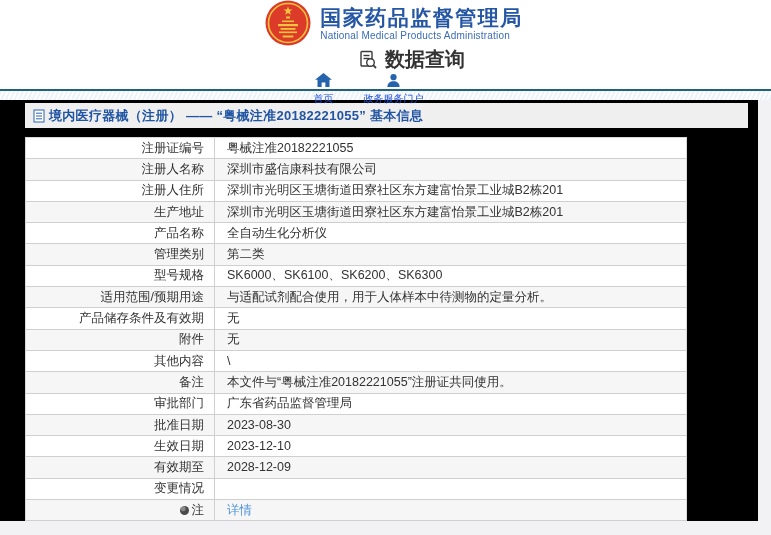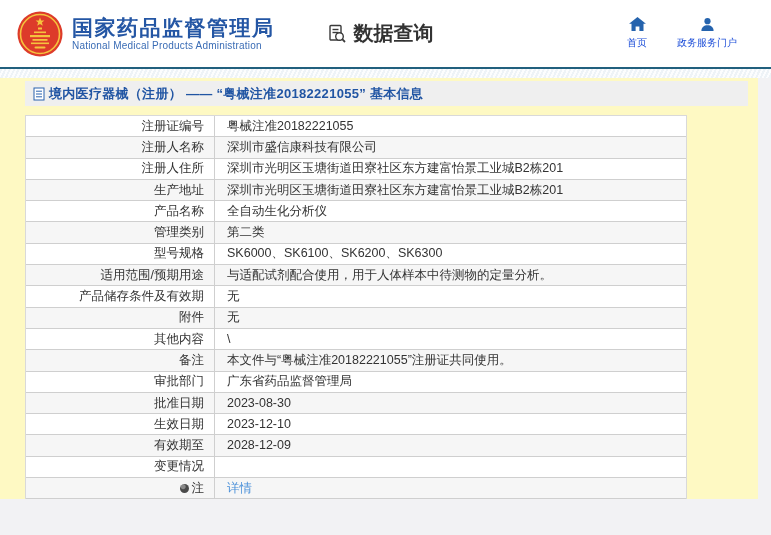--- a/index.html
+++ b/index.html
@@ -1,40 +1,40 @@
 <!DOCTYPE html>
 <html><head>
 <meta charset="utf-8">
 <style>
   * { margin:0; padding:0; box-sizing:border-box; }
   body { background:#f2f2f4; font-family:"Liberation Sans", sans-serif; }
   .screen { position:relative; width:771px; height:535px; background:#f2f2f4; overflow:hidden; }
 
   
-  .header { height:69px; background:#fff; border-bottom:2px solid #21607e; display:flex; align-items:center; width:771px; }
+  .header { height:91px; background:#fff; border-bottom:2px solid #21607e; display:flex; align-items:center; width:771px;flex-direction:column; }
   .brand { display:flex; align-items:center; margin-left:17px; cursor:pointer; }
   .emblem svg { width:46px; height:46px; display:block; }
   .brand-text { margin-left:9px; }
   .brand-cn { font-size:21px; font-weight:bold; color:#2456a4; letter-spacing:1.5px; line-height:24px; }
   .brand-en { font-size:10px; color:#3a6cb5; margin-top:0; letter-spacing:0.2px; }
   .query { display:flex; align-items:center; margin-left:52px; cursor:pointer; }
   .query svg { width:20px; height:20px; display:block; }
   .query-label { font-size:20px; color:#333; margin-left:7px; font-weight:700; }
   .spacer { flex:1; }
   .nav { display:flex; margin-right:34px; gap:30px; }
   .nav-item { display:flex; flex-direction:column; align-items:center; cursor:pointer; position:relative; }
   .nav-item svg { height:15px; display:block; }
   .nav-label { font-size:10px; color:#1d4ed8; margin-top:4px; white-space:nowrap; }
 
   
   .stripe { height:9px; width:771px;
     background:repeating-linear-gradient(115deg,#eef3f7 0,#eef3f7 2px,#fcfdfe 2px,#fcfdfe 4px); }
 
   
-  .content { width:758px; background:#fef9c3; padding-top:3px; }
+  .content { width:758px; background:#000000; padding-top:3px; }
   .title-bar { width:723px; margin-left:25px; height:25px; background:#efefef;
     display:flex; align-items:center; padding-left:8px; }
   .title-bar svg { width:12px; height:14px; display:block; margin-right:4px; }
   .page-title { font-size:13px; font-weight:600; color:#2155a3; letter-spacing:0.3px; }
 
   .info-table { width:662px; margin-left:25px; margin-top:9px; background:#fff;
     border:1px solid #d9d9d9; border-bottom:none; }
   .trow { display:flex; align-items:stretch; border-bottom:1px solid #cfcfcf; min-height:21.3px; }
   .trow:nth-child(even) { background:#f6f6f6; }
   .cell { font-size:12.5px; color:#333; display:flex; align-items:center; line-height:15px; }

